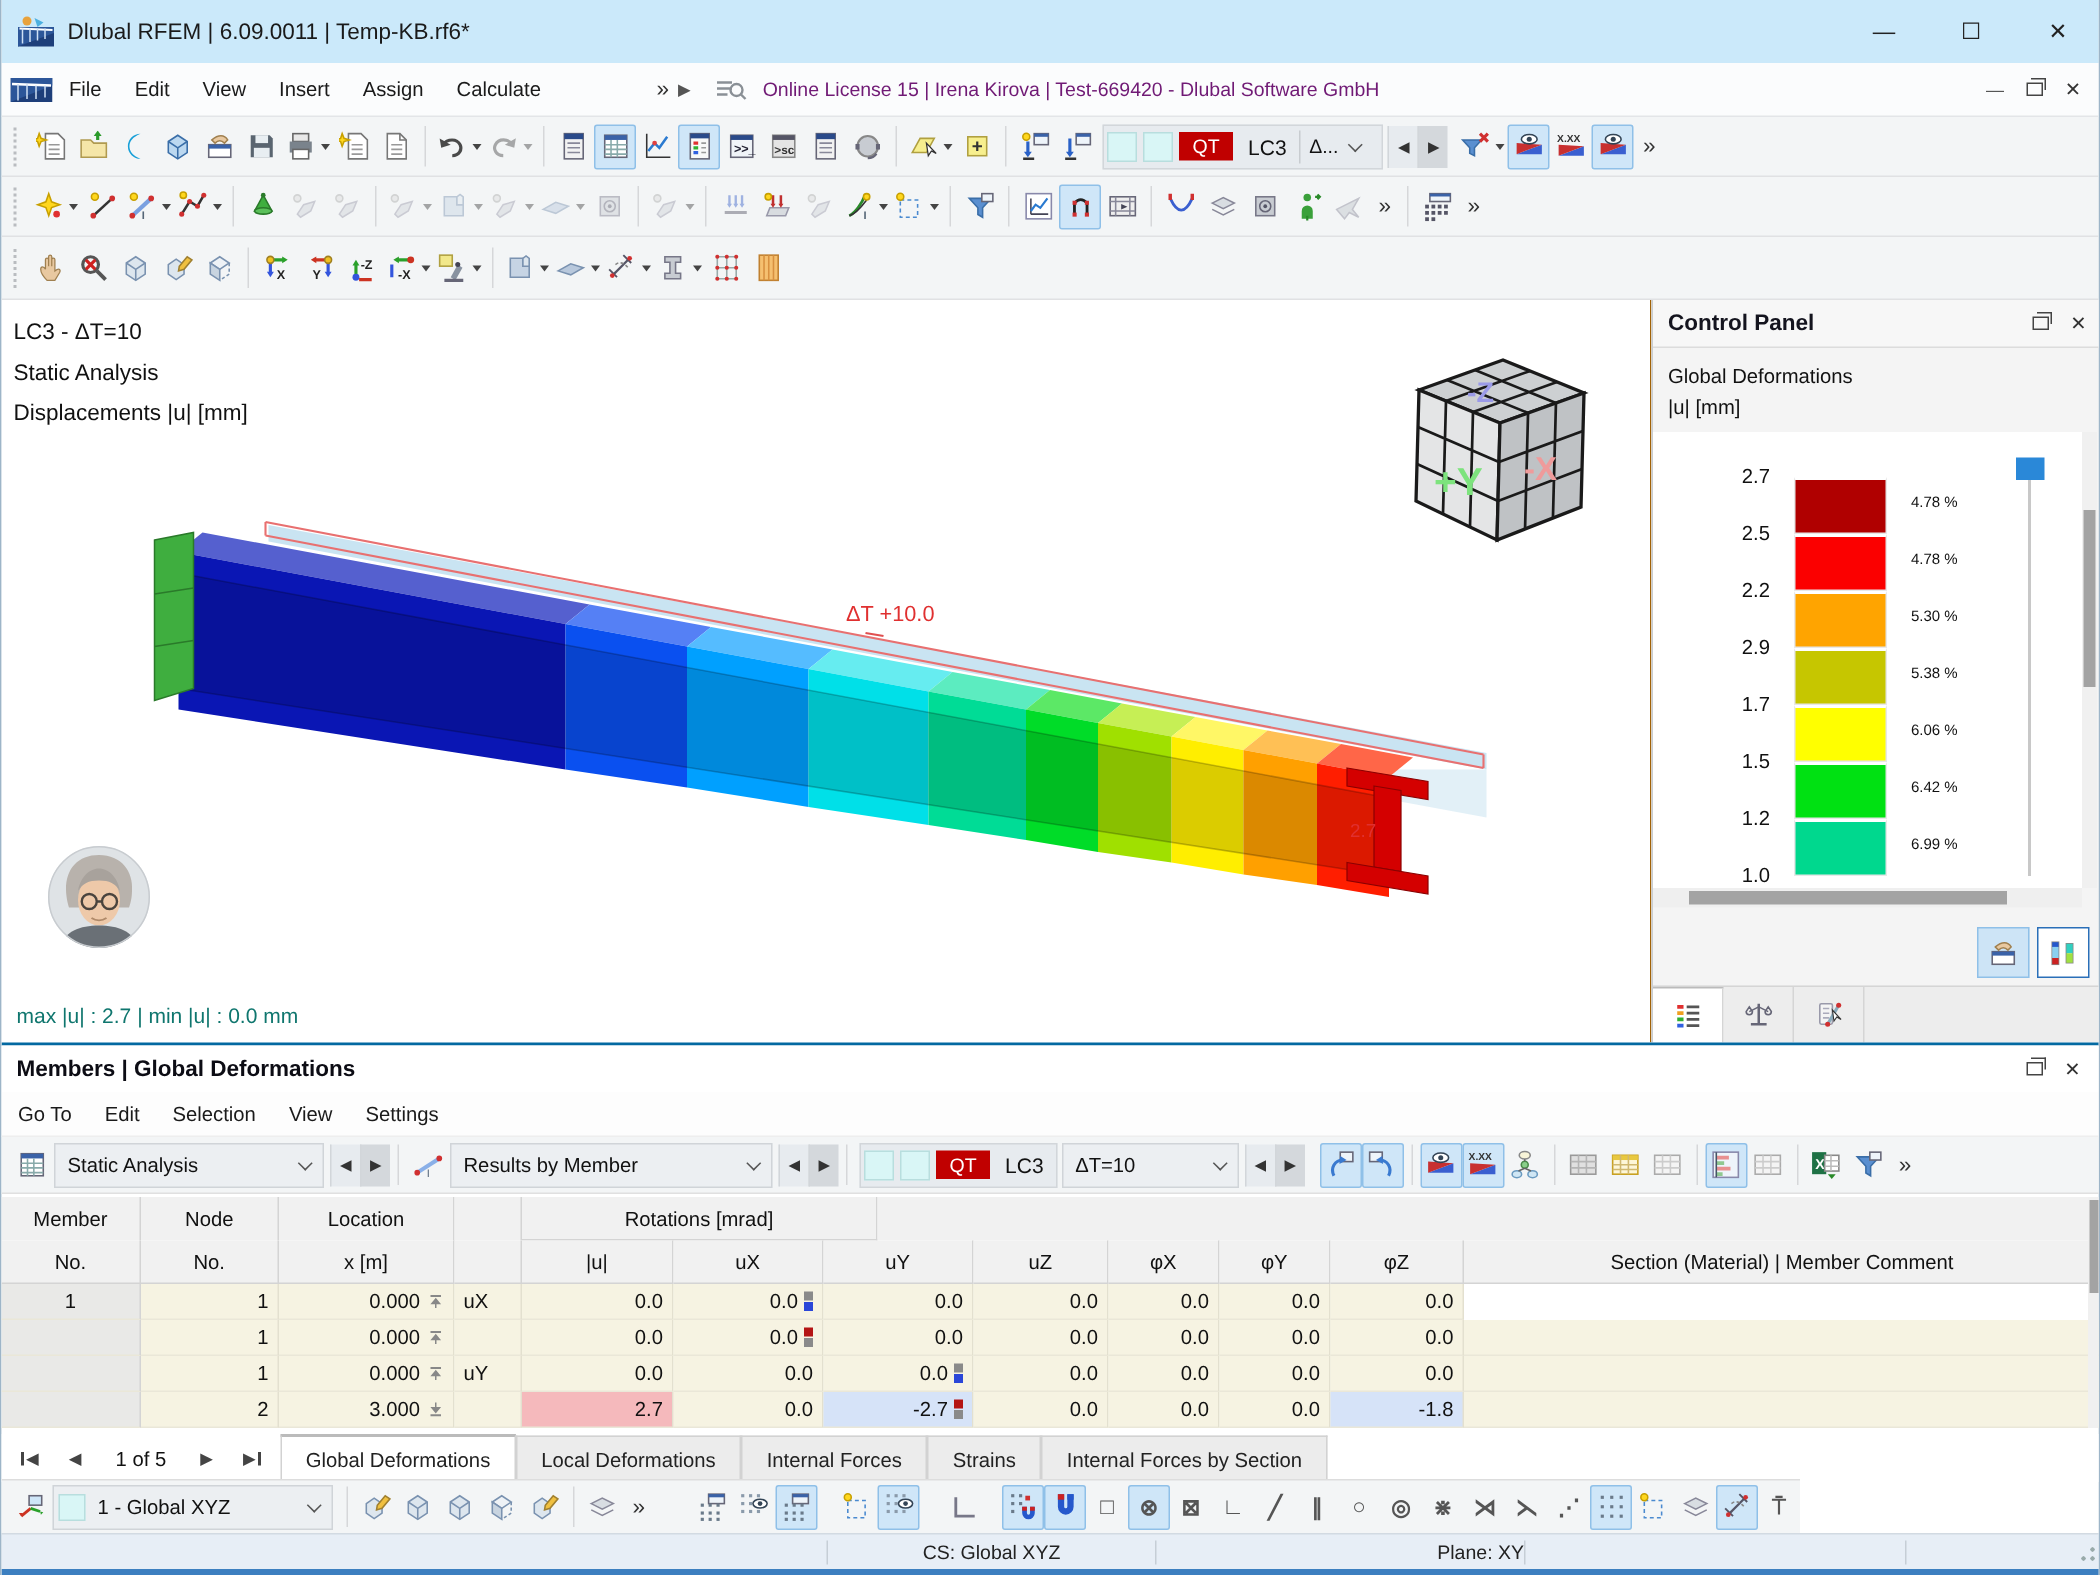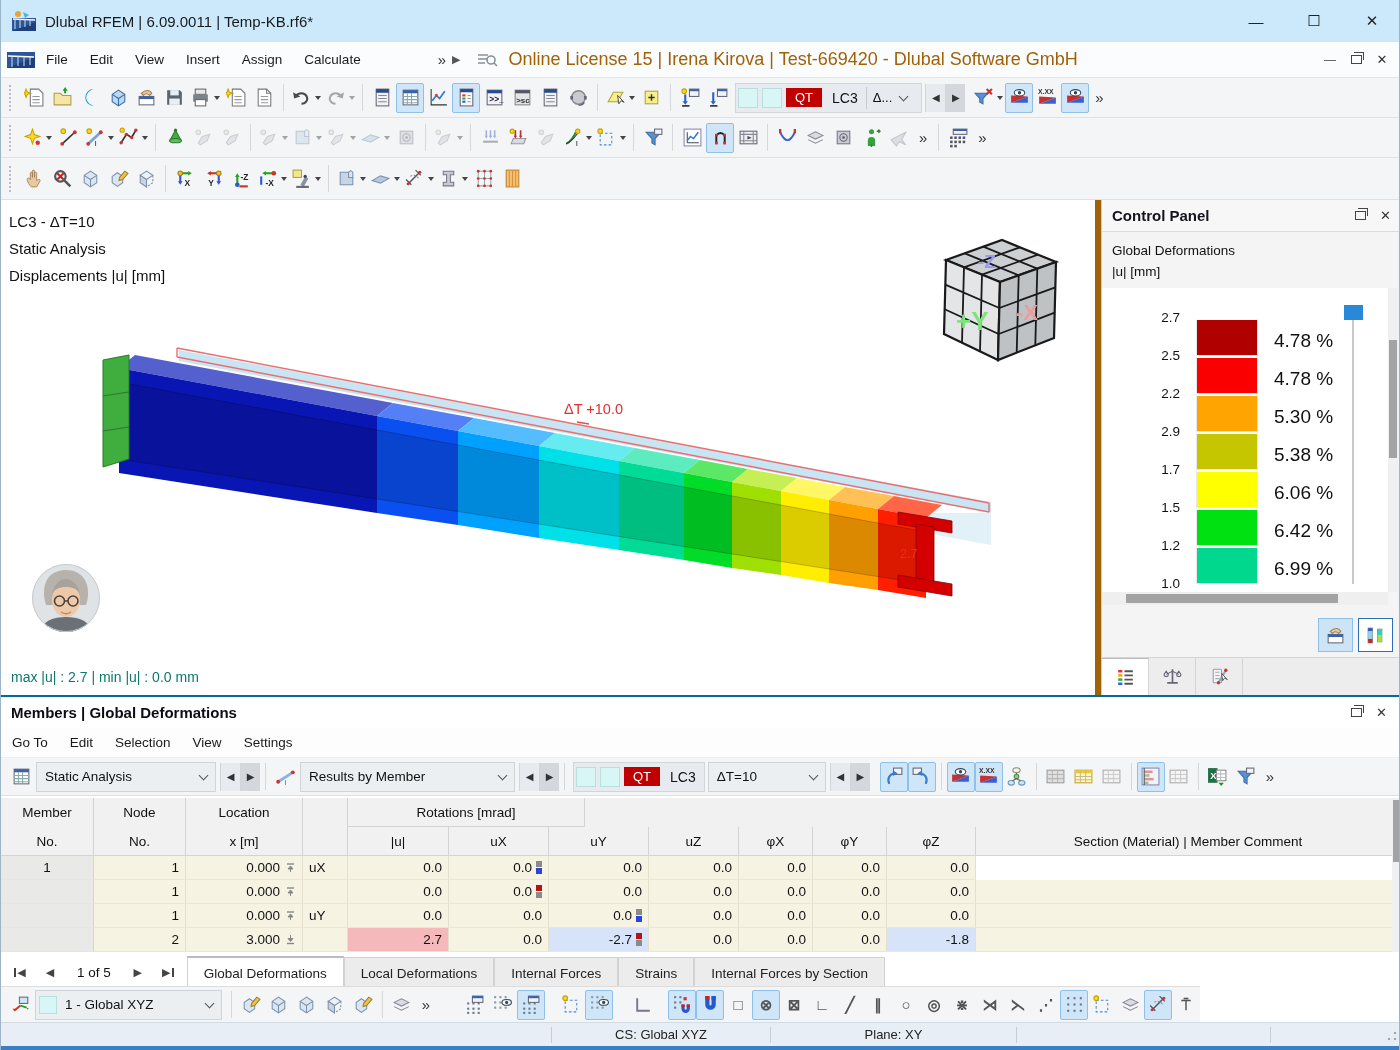--- a/index.html
+++ b/index.html
@@ -7,54 +7,54 @@
   body{position:relative;font-size:13px;color:#1a1a1a;border-left:1px solid #9db5c8;border-right:1px solid #9db5c8}
   
   #titlebar{position:absolute;left:0;top:0;width:1400px;height:42px;background:#cbe9fa;display:flex;align-items:center}
   #titlebar .title{font-size:15px;margin-left:8px}
   .wbtns{margin-left:auto;display:flex;height:100%}
   .wbtn{width:58px;height:100%;display:flex;align-items:center;justify-content:center;font-size:15px;color:#222}
   
   #menubar{position:absolute;left:0;top:42px;width:1400px;height:36px;background:#fbfcfd;border-bottom:1px solid #e3e5e8;display:flex;align-items:center}
   .menu-item{padding:0 11px;font-size:13.5px;line-height:34px}
   #searchbox{width:348px;height:26px;background:#eceff1;border:1px solid #e0e3e6;color:#8b939b;font-size:13px;padding:0 9px;margin-left:14px}
-  .lic{font-size:18px;color:#a16207;margin-left:10px;white-space:nowrap}
+  .lic{font-size:13px;color:#701a75;margin-left:10px;white-space:nowrap}
   .mini-ic{width:26px;height:22px;display:flex;align-items:center;justify-content:center;color:#555;font-size:12px}
   
   .toolbar{position:absolute;left:0;width:1400px;background:#f3f5f6;border-bottom:1px solid #e0e1e3;display:flex;align-items:center;padding-left:8px}
   #tb1{top:78px;height:40px}#tb2{top:118px;height:40px}#tb3{top:158px;height:42px}
   .grip{width:5px;height:26px;border-left:2px dotted #b9bcc0;margin-right:6px}
   .tb{min-width:28px;height:30px;display:inline-flex;align-items:center;justify-content:center;border:1px solid transparent;border-radius:2px;padding:0 1px;position:relative}
   .tb.hl{background:#cfe6f8;border-color:#8fc0e8}
   .tb.dim{opacity:.45}
   .ic{width:21px;height:21px}
   .dd{width:0;height:0;border-left:3.5px solid transparent;border-right:3.5px solid transparent;border-top:4.5px solid #444;margin-left:3px}
   .vsep{width:1px;height:27px;background:#d6d7d9;margin:0 5px}
   .more{font-size:15px;color:#333;padding:0 6px}
   .combo{display:flex;align-items:center;background:#e7ebef;border:1px solid #d2d6da;height:30px;margin:0 3px}
   .combo .sq{width:20px;height:20px;background:#d9f6f6;border:1px solid #b8dede;margin:0 2px}
   .combo .badge{background:#c00000;color:#fff;font-size:13px;padding:2px 9px;margin:0 2px}
   .combo .cname{font-size:14px;padding:0 8px;color:#111}
   .combo .cparam{font-size:13px;padding:0 6px;color:#111;display:flex;align-items:center;gap:6px}
   .cbtn{width:20px;height:28px;display:flex;align-items:center;justify-content:center;font-size:10px;color:#333;background:#e7ebef;border-left:1px solid #d2d6da}
   .cbtn.dk{background:#d4d8dc}
   
-  #viewport{position:absolute;left:0;top:200px;width:1100px;height:495px;background:#fff;border-right:6px solid #a16207}
+  #viewport{position:absolute;left:0;top:200px;width:1100px;height:495px;background:#fff;border-right:1px solid #a16207}
   #legend{position:absolute;left:8px;top:8px;font-size:15px;color:#111;line-height:27px}
   #minmax{position:absolute;left:10px;bottom:10px;font-size:14px;color:#0f766e}
   #avatar{position:absolute;left:30px;bottom:62px;width:70px;height:70px}
   
   #cpanel{position:absolute;left:1100px;top:200px;width:300px;height:495px;background:#f4f4f4;border-left:1px solid #c9cdd1}
   #cpanel .cap{height:32px;background:#f7f7f7;border-bottom:1px solid #dcdcdc;display:flex;align-items:center;padding:0 10px}
   #cpanel .cap .t{font-weight:bold;font-size:15px;color:#14141e}
   #cpanel .sub{padding:8px 10px 4px;font-size:13.5px;color:#111;line-height:21px}
   #scalearea{position:absolute;left:0;top:88px;width:286px;height:304px;background:#fff;overflow:hidden}
   .cp-lab{position:absolute;width:60px;text-align:right;font-size:13.5px;color:#111}
   .cp-blk{position:absolute;left:94px;width:62px;height:38px;border:1px solid #e8e8e8;border-top:2px solid #fff}
-  .cp-pct{position:absolute;left:172px;font-size:19px;color:#111}
+  .cp-pct{position:absolute;left:172px;font-size:10px;color:#111}
   .floatic{width:11px;height:9px;border:1.5px solid #444;position:relative;display:inline-block}
   .floatic:before{content:"";position:absolute;left:2px;top:-4px;width:9px;height:7px;border:1.5px solid #444;border-bottom:none;border-left:none}
   .xic{font-size:13px;color:#333}
   .scroll-v{position:absolute;background:#f0f0f0}
   .thumb{position:absolute;background:#a3a3a3}
   .cp-btn{position:absolute;width:35px;height:34px;border:1px solid #b8c4ce;background:#fff;display:flex;align-items:center;justify-content:center}
   .cp-btn.hl{background:#cde4f6;border-color:#8fc0e8}
   .cp-tabs{position:absolute;left:0;bottom:0;width:300px;height:38px;background:#ededed;border-top:1px solid #d5d5d5;display:flex}
   .cp-tab{width:47px;height:100%;border-right:1px solid #d5d5d5;display:flex;align-items:center;justify-content:center}
   .cp-tab.act{background:#fff;border-top:1px solid #bbb}
@@ -1634,21 +1634,21 @@
   <b class="tb">
       <span class="uglyph">⍑</span>
     </b>
 </div>
 
 <div id="statusbar">
   <div style="width:550px"></div>
     <span class="ssep"></span>
   <div style="width:218px;text-align:center">CS: Global XYZ</div>
     <span class="ssep"></span>
-  <div style="width:245px;text-align:center">Plane: XY</div>
+  <div style="width:245px;text-align:right">Plane: XY</div>
     <span class="ssep"></span>
   <div style="width:253px"></div>
     <span class="ssep"></span>
   <div style="flex:1"></div>
   <div style="width:14px;height:14px;margin-right:3px;background:
     radial-gradient(circle at 11px 11px,#9aa 1.3px,transparent 1.6px),
     radial-gradient(circle at 11px 5px,#9aa 1.3px,transparent 1.6px),
     radial-gradient(circle at 5px 11px,#9aa 1.3px,transparent 1.6px)"></div>
 </div>
 <div id="bottomedge"></div>

